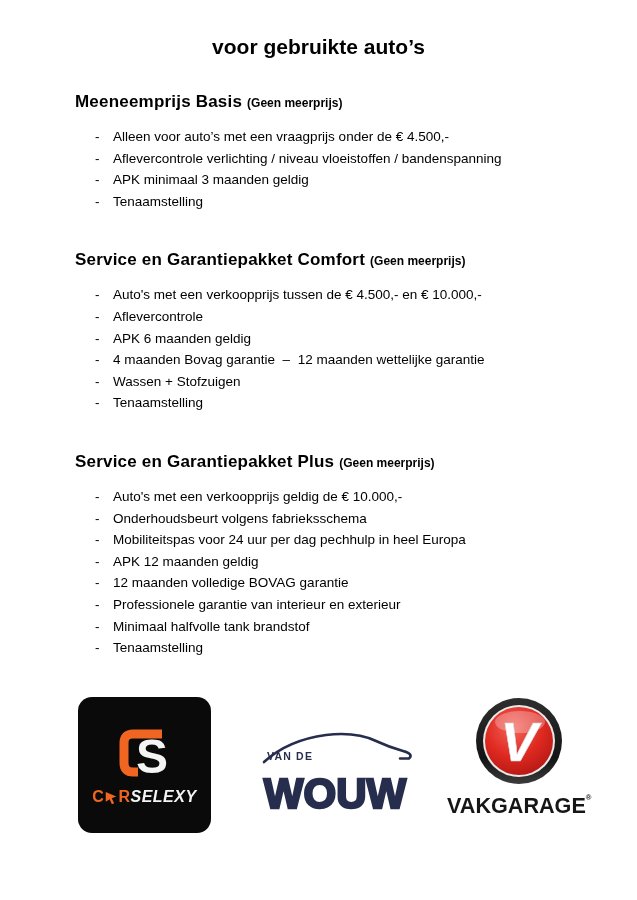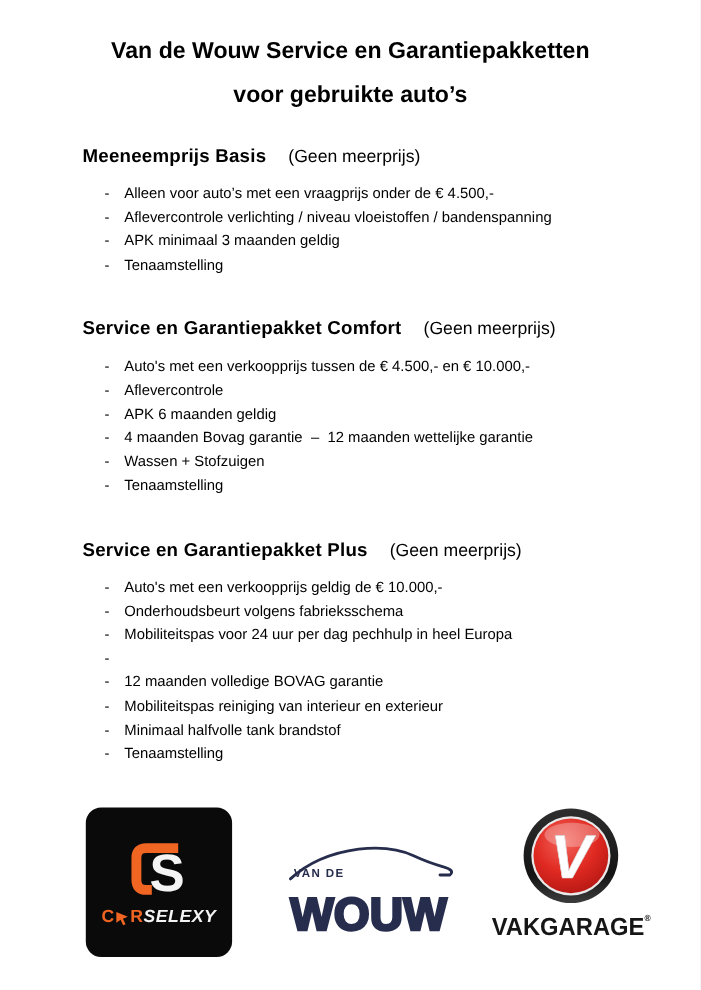--- a/index.html
+++ b/index.html
@@ -12,21 +12,21 @@
     color:#000;
     overflow:hidden;
   }
   
   .doc-title{padding-top:27px;text-align:center;font-weight:bold;font-size:21px;line-height:40px;}
   
   .content{margin:25px 55px 0 75px;}
   .pkg{margin-bottom:38px;}
   .pkg-h{margin:0;font-size:17px;font-weight:bold;line-height:19px;}
   .pkg-title{letter-spacing:.2px;margin-top:28px;}
-  .pkg-note{font-size:16px;font-weight:normal;margin-left:20px;}
+  .pkg-note{font-size:12px;font-weight:bold;margin-left:5px;}
   .pkg-list{list-style:none;margin:13px 0 0 20px;padding:0;}
   .pkg-list li{display:flex;font-size:13.5px;line-height:21.6px;white-space:pre;}
   .dash{width:18px;flex:none;}
   
   .logos{display:flex;align-items:flex-start;margin:34px 0 0 78px;}
   
   .carselexy{width:133px;height:136px;background:#0a0a0a;border-radius:14px;
     display:flex;flex-direction:column;align-items:center;justify-content:center;}
   .cs-mono{margin-top:2px;}
   .cs-text{display:flex;align-items:center;margin-top:9px;font-weight:bold;font-size:16px;letter-spacing:.5px;line-height:16px;}
@@ -39,21 +39,20 @@
   .vak{margin:-4px 0 0 24px;display:flex;flex-direction:column;align-items:center;width:150px;}
   .vak-label{margin-top:4px;font-weight:bold;font-size:22.5px;color:#161616;letter-spacing:0;transform:scaleX(.96);white-space:nowrap;}
   .vak-label .reg{font-size:8px;vertical-align:13px;}
 </style>
 </head>
 <body>
 
 <div class="page">
 
   <div class="doc-title">
-    <div>Van de Wouw Service en Garantiepakketten</div>
     <div>voor gebruikte auto’s</div>
   </div>
 
   <div class="content" id="sections">
     <section class="pkg">
       <h2 class="pkg-h"><span class="pkg-title">Meeneemprijs Basis</span><span class="pkg-note">(Geen meerprijs)</span></h2>
       <ul class="pkg-list">
           <li><span class="dash">-</span><span class="txt">Alleen voor auto’s met een vraagprijs onder de € 4.500,-</span></li>
           <li><span class="dash">-</span><span class="txt">Aflevercontrole verlichting / niveau vloeistoffen / bandenspanning</span></li>
           <li><span class="dash">-</span><span class="txt">APK minimaal 3 maanden geldig</span></li>
@@ -72,23 +71,23 @@
           <li><span class="dash">-</span><span class="txt">Tenaamstelling</span></li>
         </ul>
     </section>
 
     <section class="pkg">
       <h2 class="pkg-h"><span class="pkg-title">Service en Garantiepakket Plus</span><span class="pkg-note">(Geen meerprijs)</span></h2>
       <ul class="pkg-list">
           <li><span class="dash">-</span><span class="txt">Auto's met een verkoopprijs geldig de € 10.000,-</span></li>
           <li><span class="dash">-</span><span class="txt">Onderhoudsbeurt volgens fabrieksschema</span></li>
           <li><span class="dash">-</span><span class="txt">Mobiliteitspas voor 24 uur per dag pechhulp in heel Europa</span></li>
-          <li><span class="dash">-</span></li>
+          <li><span class="dash">-</span><span class="txt">APK 12 maanden geldig</span></li>
           <li><span class="dash">-</span><span class="txt">12 maanden volledige BOVAG garantie</span></li>
-          <li><span class="dash">-</span><span class="txt">Mobiliteitspas reiniging van interieur en exterieur</span></li>
+          <li><span class="dash">-</span><span class="txt">Professionele garantie van interieur en exterieur</span></li>
           <li><span class="dash">-</span><span class="txt">Minimaal halfvolle tank brandstof</span></li>
           <li><span class="dash">-</span><span class="txt">Tenaamstelling</span></li>
         </ul>
     </section>
   </div>
 
   <div class="logos">
 
     <div class="carselexy">
       <svg class="cs-mono" width="58" height="54" viewBox="0 0 58 54">

